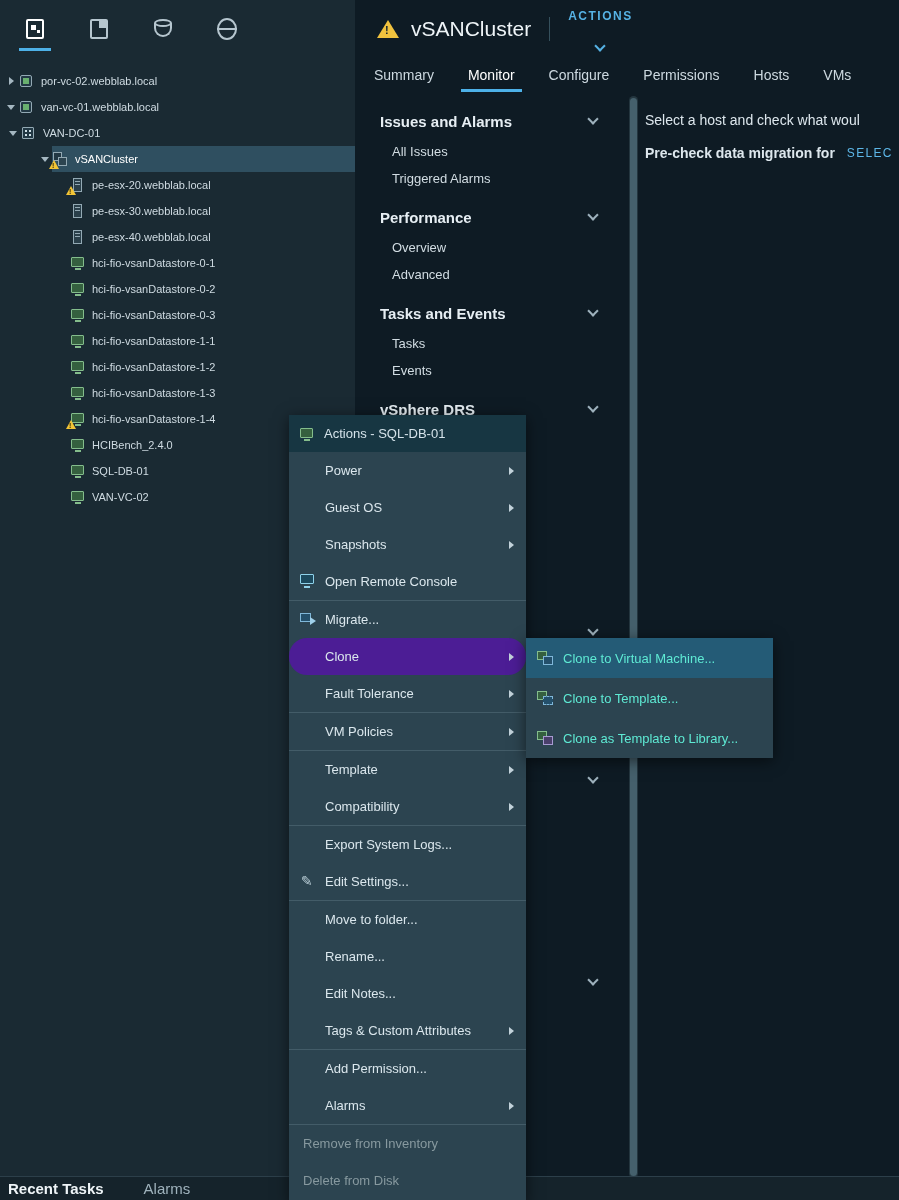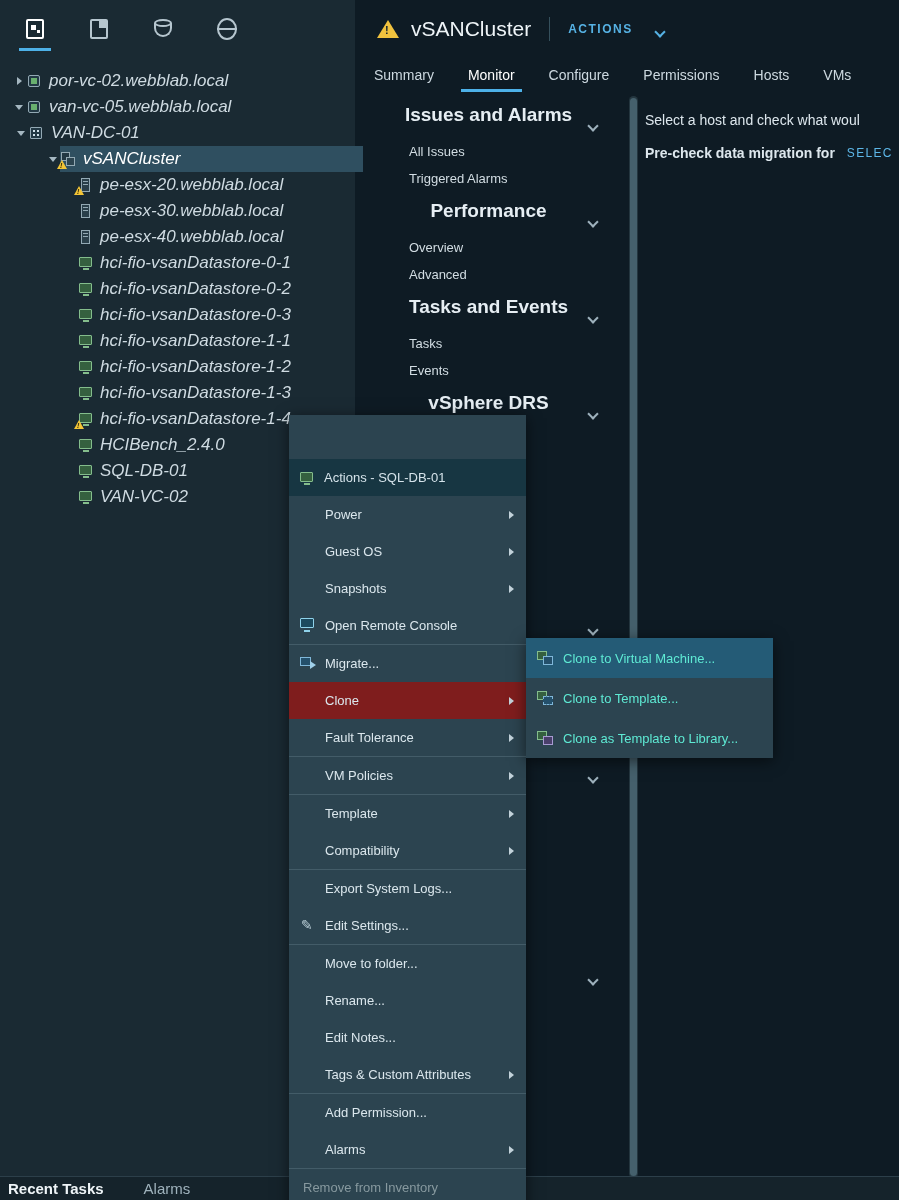--- a/index.html
+++ b/index.html
@@ -19,21 +19,21 @@
   .tbi-hosts::before { content:""; position:absolute; inset:3px 4px; border:2px solid currentColor; border-radius:2px; }
   .tbi-hosts::after { content:""; position:absolute; left:9px; top:9px; width:5px; height:5px; background:currentColor; box-shadow:5px 4px 0 -1px currentColor; }
   .tbi-vms::before { content:""; position:absolute; inset:3px 4px; border:2px solid currentColor; border-radius:2px; }
   .tbi-vms::after { content:""; position:absolute; right:6px; top:5px; width:7px; height:7px; background:currentColor; }
   .tbi-storage::before { content:""; position:absolute; left:4px; top:3px; width:18px; height:8px; border:2px solid currentColor; border-radius:50%; }
   .tbi-storage::after { content:""; position:absolute; left:4px; top:7px; width:18px; height:14px; border:2px solid currentColor; border-top:none; border-radius:0 0 9px 9px; }
   .tbi-net::before { content:""; position:absolute; inset:2px 3px; border:2px solid currentColor; border-radius:50%; }
   .tbi-net::after { content:""; position:absolute; left:3px; top:12px; width:20px; height:2px; background:currentColor; box-shadow:-8px -0px 0 100px transparent; }
 
   
-  .tree { position:absolute; left:8px; top:68px; width:355px; bottom:24px; font-size:17px; color:#cfdbe2;font-style:italic; }
+  .tree { position:absolute; left:0; top:68px; width:355px; bottom:24px; font-size:11px; color:#cfdbe2; }
   .tree-row { height:26px; display:flex; align-items:stretch; cursor:pointer; }
   .lvl0 { padding-left:4px; } .lvl1 { padding-left:6px; } .lvl2 { padding-left:38px; } .lvl3 { padding-left:55px; }
   .row-inner { display:flex; align-items:center; gap:5px; flex:1; padding-left:1px; }
   .tree-row.selected .row-inner { background:#2f4f60; color:#ffffff; }
   .car { width:14px; height:100%; display:flex; align-items:center; justify-content:center; flex:none; }
   .car.r::before { content:""; border-left:5px solid #a5b7c1; border-top:4px solid transparent; border-bottom:4px solid transparent; }
   .car.d::before { content:""; border-top:5px solid #a5b7c1; border-left:4px solid transparent; border-right:4px solid transparent; }
   .tic { width:17px; height:16px; position:relative; flex:none; }
   .tic-vc::before { content:""; position:absolute; left:1px; top:2px; width:12px; height:12px; border:1px solid #93a9b4; border-radius:2px; background:#223844; }
   .tic-vc::after  { content:""; position:absolute; left:4px; top:5px; width:6px; height:6px; background:#69b06f; }
@@ -48,52 +48,52 @@
   .wbadge { position:absolute; left:-4px; bottom:-2px; width:0; height:0; border-left:5px solid transparent; border-right:5px solid transparent; border-bottom:9px solid #f3c536; }
   .wbadge::after { content:"!"; position:absolute; left:-2px; top:2px; font-size:7px; line-height:7px; font-weight:700; color:#33290a; }
 
   
   .main-bg { position:absolute; left:355px; top:0; right:0; bottom:0; background:#0e1b24; }
   .main-header { position:absolute; left:355px; top:0; right:0; height:58px; display:flex; align-items:center; padding-left:22px; }
   .hwarn { position:relative; width:0; height:0; border-left:11px solid transparent; border-right:11px solid transparent; border-bottom:18px solid #f0c23e; flex:none; }
   .hwarn::after { content:"!"; position:absolute; left:-3px; top:4px; font-size:11px; font-weight:700; color:#10212b; }
   .page-title { font-size:21px; color:#eef4f7; font-weight:500; margin-left:12px; }
   .hdr-divider { width:1px; height:24px; background:#35505c; margin:0 18px; }
-  .actions-btn { display:flex; align-items:flex-end; gap:23px; color:#56b2e4; font-size:12px; font-weight:700; letter-spacing:1.5px; cursor:pointer; }
+  .actions-btn { display:flex; align-items:center; gap:23px; color:#56b2e4; font-size:12px; font-weight:700; letter-spacing:1.5px; cursor:pointer;flex-direction:column; }
   .chev { width:8px; height:8px; border-right:2px solid #9eb2bd; border-bottom:2px solid #9eb2bd; transform:rotate(45deg); margin-top:-4px; flex:none; }
   .chev.blue { border-color:#56b2e4; }
 
   .tabs { position:absolute; left:355px; top:58px; right:0; height:34px; display:flex; padding-left:2px; }
   .tab { padding:0 17px; display:flex; align-items:center; font-size:14px; color:#cdd9e0; position:relative; cursor:pointer; white-space:nowrap; }
   .tab.active { color:#ffffff; }
   .tab.active::after { content:""; position:absolute; left:10px; right:10px; bottom:0; height:3px; background:#4db1e8; }
 
   
   .mnav { position:absolute; left:355px; top:92px; width:272px; bottom:24px; padding-top:12px; }
-  .mnav-section { height:34px; margin-top:8px; display:flex; align-items:center; padding:0 30px 0 25px; font-weight:700; color:#e6eef3; font-size:19px; cursor:pointer;flex-direction:column; }
+  .mnav-section { height:34px; margin-top:8px; display:flex; align-items:center; padding:0 30px 0 25px; font-weight:700; color:#e6eef3; font-size:15px; cursor:pointer; }
   .mnav-section.first { margin-top:0; }
   .mnav-section .chev { margin-left:auto; }
-  .mnav-item { height:27px; display:flex; align-items:center; padding-left:54px; color:#d2dde3; font-size:13px; cursor:pointer; }
+  .mnav-item { height:27px; display:flex; align-items:center; padding-left:37px; color:#d2dde3; font-size:13px; cursor:pointer; }
   .fchev { position:absolute; left:234px; width:8px; height:8px; border-right:2px solid #9eb2bd; border-bottom:2px solid #9eb2bd; transform:rotate(45deg); cursor:pointer; }
 
   .vscroll { position:absolute; left:629px; top:96px; width:9px; height:1082px; background:#24363f; border-radius:5px; }
   .vscroll .thumb { position:absolute; left:1px; right:1px; top:2px; bottom:2px; background:#45606c; border-radius:4px; }
 
   
   .content { position:absolute; left:645px; top:92px; right:0; color:#dde7ed; }
   .c-line1 { margin-top:20px; font-size:14px; white-space:nowrap; overflow:hidden; }
   .c-line2 { margin-top:17px; font-size:14px; font-weight:700; display:flex; align-items:center; gap:12px; white-space:nowrap; overflow:hidden; }
   .c-link { color:#5db7e8; font-size:12px; font-weight:400; letter-spacing:1.3px; cursor:pointer; }
 
   
   .ctx { position:absolute; left:289px; top:415px; width:237px; background:#2c4450; z-index:60;
          box-shadow:0 3px 14px rgba(0,0,0,.55); font-size:13px; color:#dbe7ed; padding-bottom:4px; }
-  .ctx-header { height:37px; background:#173642; display:flex; align-items:center; gap:8px; padding-left:10px; color:#d5e3ea;margin-top:44px; }
+  .ctx-header { height:37px; background:#173642; display:flex; align-items:center; gap:8px; padding-left:10px; color:#d5e3ea; }
   .ctx-item { position:relative; height:37px; display:flex; align-items:center; padding-left:36px; cursor:pointer; }
-  .ctx-item.hl { background:#7f1d1d; }
+  .ctx-item.hl { background:#4c1d95;border-radius:18px; }
   .ctx-item.disabled { color:#87999f; cursor:default;padding-left:14px; }
   .ctx-sep { height:1px; background:#435c68; }
   .sub-arrow { position:absolute; right:12px; width:0; height:0; border-left:5px solid #c2d2da; border-top:4px solid transparent; border-bottom:4px solid transparent; }
   .mi { width:18px; height:16px; position:absolute; left:10px; top:10px; }
   .mi-console::before { content:""; position:absolute; left:1px; top:1px; width:14px; height:10px; border:1px solid #8fd2ea; background:#1c4a5e; border-radius:1px; }
   .mi-console::after  { content:""; position:absolute; left:5px; top:13px; width:6px; height:2px; background:#8fd2ea; }
   .mi-migrate::before { content:""; position:absolute; left:1px; top:2px; width:11px; height:9px; border:1px solid #7fb7d9; background:#24506b; }
   .mi-migrate::after  { content:""; position:absolute; left:11px; top:6px; border-left:6px solid #9fd0ea; border-top:4px solid transparent; border-bottom:4px solid transparent; }
   .mi-edit::before { content:"\270E"; position:absolute; left:2px; top:0; color:#b9cdd6; font-size:14px; }
 
@@ -141,21 +141,21 @@
         <span class="car r"></span>
         <div class="row-inner">
           <span class="tic tic-vc"></span>
           <span>por-vc-02.webblab.local</span>
         </div>
       </div>
     <div class="tree-row lvl0">
         <span class="car d"></span>
         <div class="row-inner">
           <span class="tic tic-vc"></span>
-          <span>van-vc-05.webblab.local</span>
+          <span>van-vc-01.webblab.local</span>
         </div>
       </div>
     <div class="tree-row lvl1">
         <span class="car d"></span>
         <div class="row-inner">
           <span class="tic tic-dc"></span>
           <span>VAN-DC-01</span>
         </div>
       </div>
     <div class="tree-row lvl2 selected">

